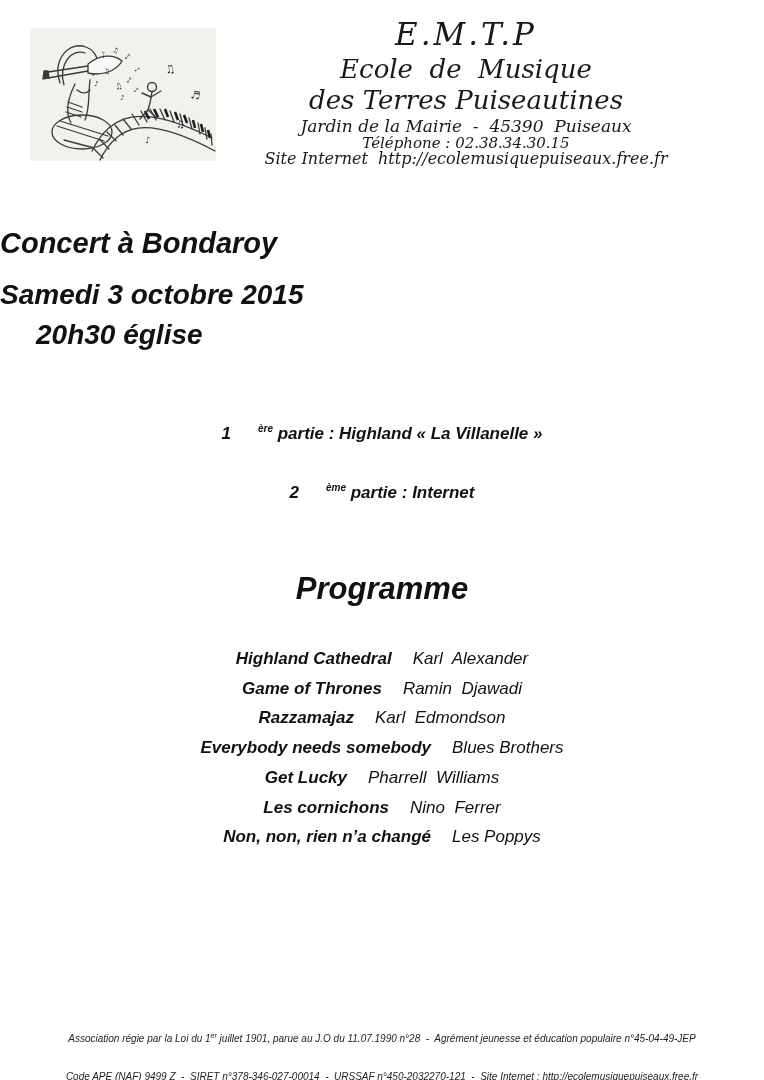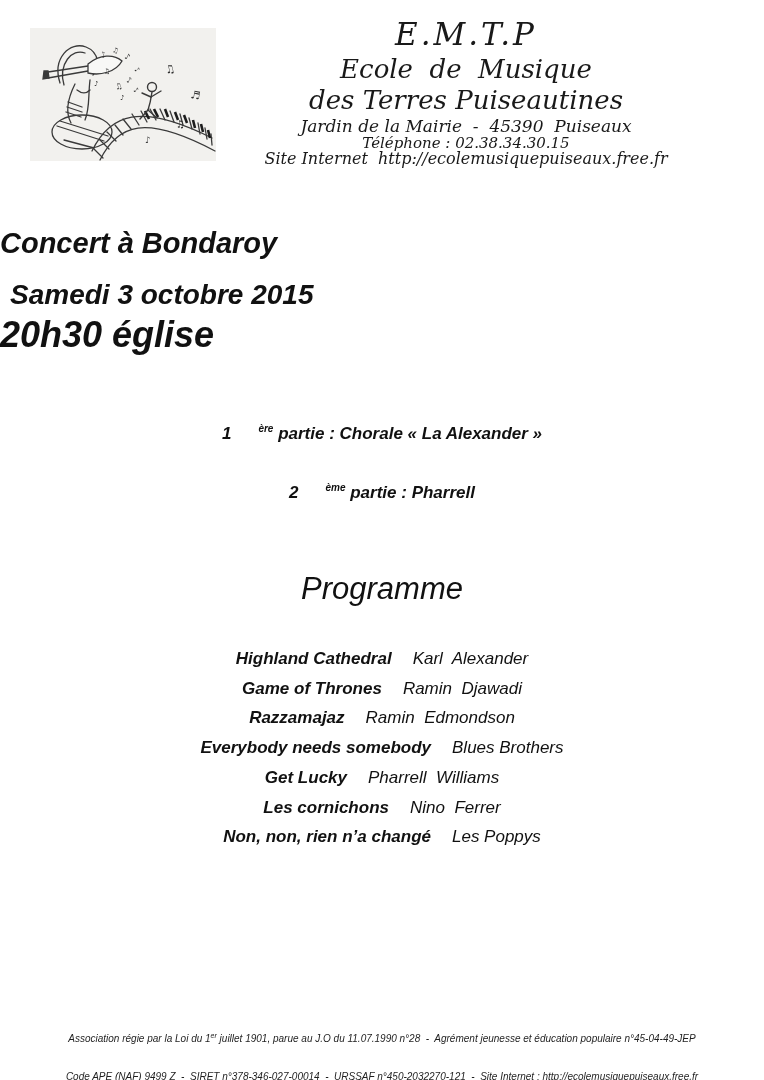--- a/index.html
+++ b/index.html
@@ -27,37 +27,37 @@
   .addr    { font-size:17px; line-height:19px; margin-top:1px; }
   .phone   { font-size:15px; line-height:15px; }
   .site    { font-size:16px; line-height:16px; }
 
   
   .event-title {
     position:absolute; left:0; top:226px; width:764px; text-align:left;
     font-style:italic; font-weight:bold; color:#111;
   }
   .event-line1 { font-size:29px; line-height:34px; margin-bottom:18px; }
-  .event-line2 { font-size:28px; line-height:34px; margin-bottom:6px;margin-left:10px;  }
-  .event-line3 { font-size:36px; line-height:34px; }
+  .event-line2 { font-size:28px; line-height:34px; margin-bottom:6px;  }
+  .event-line3 { font-size:28px; line-height:34px;padding-left:36px; }
 
   
   .part-line {
     position:absolute; left:0; width:764px; text-align:center;
     font-style:italic; font-weight:bold; font-size:17px; color:#111;
     white-space:pre;
   }
   .part-1 { top:423px; }
   .part-2 { top:482px; }
   .part-line sup { font-size:10px;margin-left:27px; }
 
   
   .prog-heading {
     position:absolute; left:0; top:571px; width:764px; text-align:center;
-    font-style:italic; font-weight:normal; font-size:31px; color:#111;
+    font-style:italic; font-weight:bold; font-size:31px; color:#111;
   }
   .prog-list {
     position:absolute; left:0; top:644px; width:764px; text-align:center;
     font-style:italic; font-size:17px; color:#111;
   }
   .prog-row { line-height:29.7px; white-space:pre; }
   .prog-row .title { font-weight:bold; }
   .prog-row .composer { margin-left:21px; }
 
   
@@ -167,30 +167,30 @@
     <div class="line phone">Téléphone : 02.38.34.30.15</div>
     <div class="line site">Site Internet  http://ecolemusiquepuiseaux.free.fr</div>
   </div>
 
   <div class="event-title">
     <div class="event-line1">Concert à Bondaroy</div>
     <div class="event-line2">Samedi 3 octobre 2015</div>
     <div class="event-line3">20h30 église</div>
   </div>
 
-  <div class="part-line part-1"><span>1</span><sup>ère</sup><span> partie : </span><span>Chorale « La Alexander »</span></div>
-
-  <div class="part-line part-2"><span>2</span><sup>ème</sup><span> partie : </span><span>Pharrell</span></div>
+  <div class="part-line part-1"><span>1</span><sup>ère</sup><span> partie : </span><span>Highland « La Villanelle »</span></div>
+
+  <div class="part-line part-2"><span>2</span><sup>ème</sup><span> partie : </span><span>Internet</span></div>
 
   <div class="prog-heading">Programme</div>
 
   <div class="prog-list">
     <div class="prog-row"><span class="title">Highland Cathedral</span><span class="composer">Karl  Alexander</span></div>
     <div class="prog-row"><span class="title">Game of Thrones</span><span class="composer">Ramin  Djawadi</span></div>
-    <div class="prog-row"><span class="title">Razzamajaz</span><span class="composer">Ramin  Edmondson</span></div>
+    <div class="prog-row"><span class="title">Razzamajaz</span><span class="composer">Karl  Edmondson</span></div>
     <div class="prog-row"><span class="title">Everybody needs somebody</span><span class="composer">Blues Brothers</span></div>
     <div class="prog-row"><span class="title">Get Lucky</span><span class="composer">Pharrell  Williams</span></div>
     <div class="prog-row"><span class="title">Les cornichons</span><span class="composer">Nino  Ferrer</span></div>
     <div class="prog-row"><span class="title">Non, non, rien n’a changé</span><span class="composer">Les Poppys</span></div>
   </div>
 
   <div class="footer">
     <div><span>Association régie par la Loi du 1</span><sup>er</sup><span> juillet 1901, parue au J.O du 11.07.1990 n°28  -  Agrément jeunesse et éducation populaire n°45-04-49-JEP</span></div>
     <div>Code APE (NAF) 9499 Z  -  SIRET n°378-346-027-00014  -  URSSAF n°450-2032270-121  -  Site Internet : http://ecolemusiquepuiseaux.free.fr</div>
   </div>

